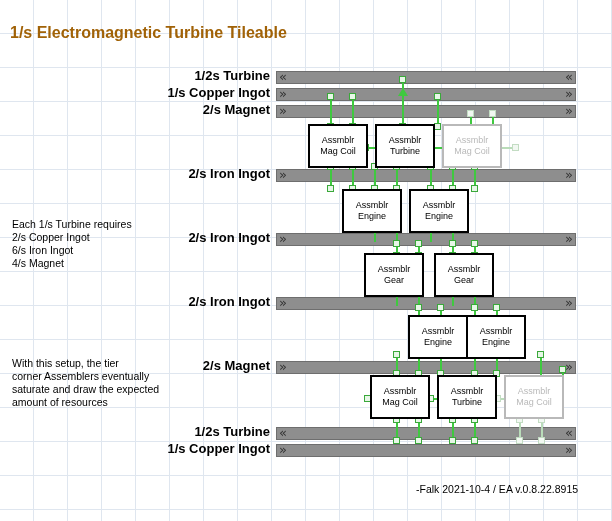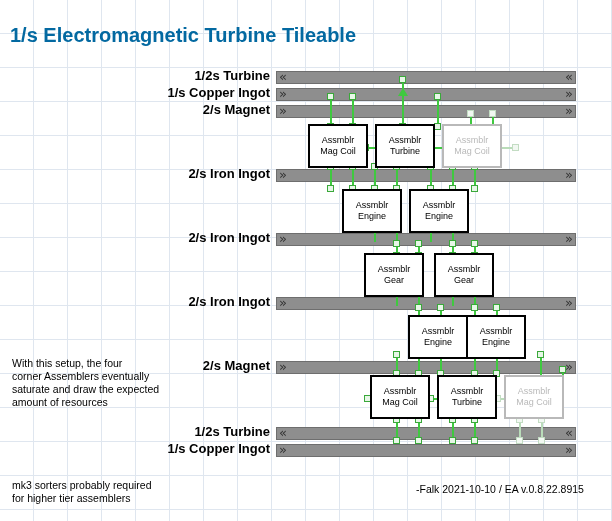--- a/index.html
+++ b/index.html
@@ -16,23 +16,23 @@
     background-image:
       linear-gradient(to right, #dfe6ef 1px, transparent 1px),
       linear-gradient(to bottom, #dfe6ef 1px, transparent 1px);
     background-size:34px 34px;
     background-position:-1px -1px;
   }
   #stage{position:absolute;left:0;top:0;width:612px;height:521px;}
 
   .title{
     position:absolute;
-    font-size:20px;
+    font-size:16px;
     font-weight:bold;
-    color:#0369a1;
+    color:#a16207;
     white-space:nowrap;
     letter-spacing:0px;
   }
 
   
   .belt{
     position:absolute;
     height:13px;
     background:#8e8e8e;
     border:1px solid #6e6e6e;
@@ -383,22 +383,24 @@
   </div>
   <div class="asm" style="left:437px;top:375px;">
     <div>Assmblr</div>
     <div>Turbine</div>
   </div>
   <div class="asm ghost" style="left:504px;top:375px;">
     <div>Assmblr</div>
     <div>Mag Coil</div>
   </div>
 
-  <div class="note" style="left:12px;top:357px;">With this setup, the four
+  <div class="note" style="left:12px;top:218px;">Each 1/s Turbine requires
+2/s Copper Ingot
+6/s Iron Ingot
+4/s Magnet</div>
+  <div class="note" style="left:12px;top:357px;">With this setup, the tier
 corner Assemblers eventually
 saturate and draw the expected
 amount of resources</div>
-  <div class="note" style="left:12px;top:479px;">mk3 sorters probably required
-for higher tier assemblers</div>
-
-  <div class="credit" style="left:416px;top:483px;">-Falk 2021-10-10 / EA v.0.8.22.8915</div>
+
+  <div class="credit" style="left:416px;top:483px;">-Falk 2021-10-4 / EA v.0.8.22.8915</div>
 
 </div>
 
 </body></html>

